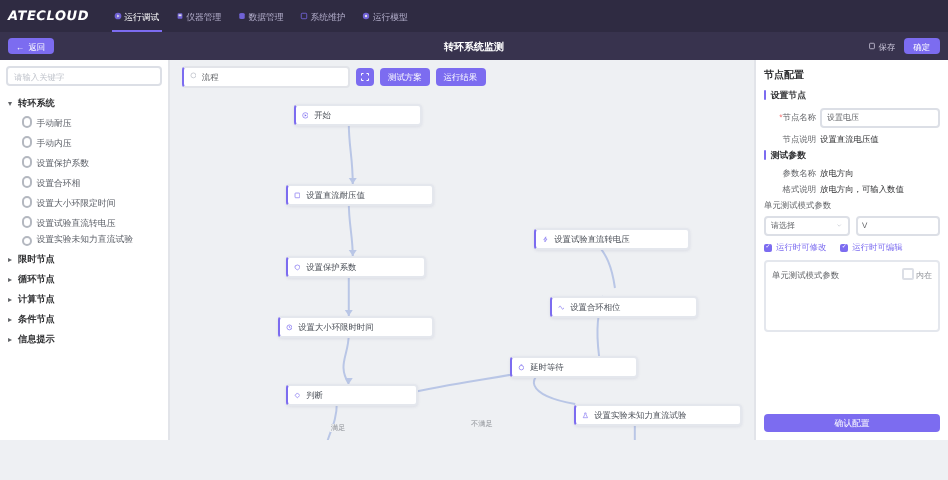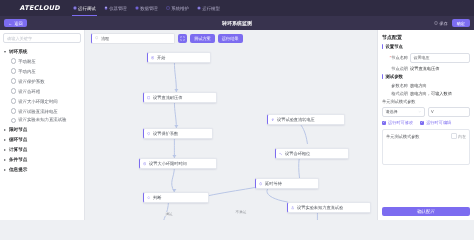--- a/index.html
+++ b/index.html
@@ -4,21 +4,21 @@
 <style>
   html,body{margin:0;padding:0;}
   body{
     width:474px;height:220px;overflow:hidden;
     font-family:"Liberation Sans","DejaVu Sans",sans-serif;
     font-size:5px;color:#303133;background:#eef0f3;
   }
   .app{width:474px;height:220px;position:relative;display:flex;flex-direction:column;}
 
   
-  .navbar{height:16px;background:#2f2b42;display:flex;align-items:center;padding:0 20px;flex:0 0 auto;}
+  .navbar{height:16px;background:#2f2b42;display:flex;align-items:center;padding:0 4px;flex:0 0 auto;}
   .logo{font-family:"DejaVu Sans",sans-serif;font-weight:bold;font-style:italic;font-size:6.5px;
         color:#ffffff;letter-spacing:.3px;margin-right:8px;}
   .navitems{display:flex;align-items:center;height:16px;}
   .navitem{display:flex;align-items:center;gap:1.5px;height:16px;padding:0 4px;
            color:#b3aecb;font-size:4.4px;white-space:nowrap;position:relative;}
   .navitem.active{color:#fff;}
   .navitem.active:after{content:"";position:absolute;left:3px;right:3px;bottom:0;height:1.2px;background:#7c6cf0;}
   .nicon{width:4px;height:4px;display:inline-block;flex:0 0 auto;opacity:.85;}
   .nicon svg{display:block;}
 

